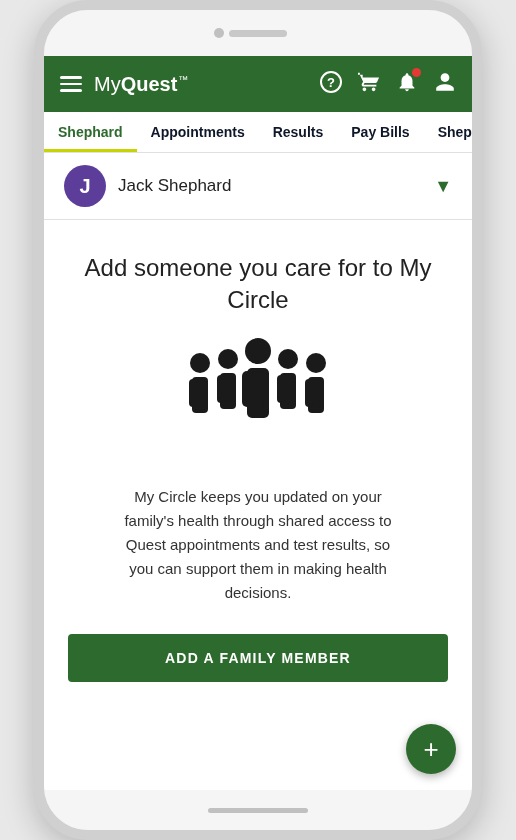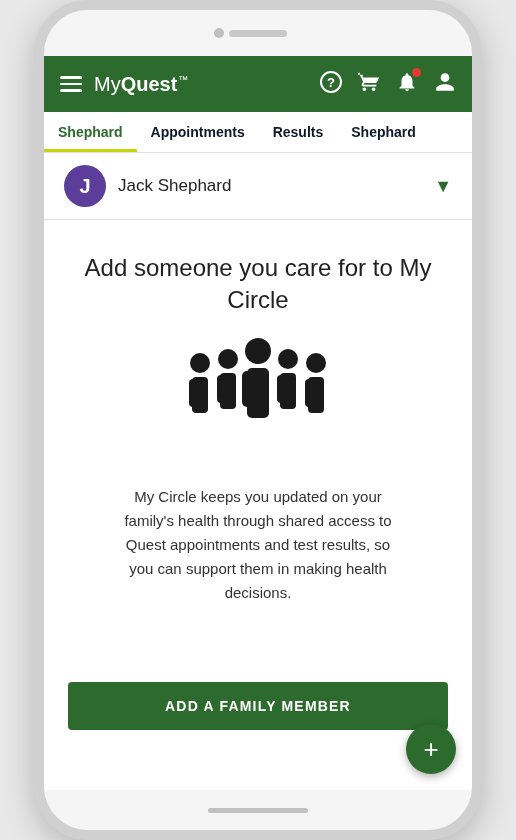--- a/index.html
+++ b/index.html
@@ -227,21 +227,20 @@
       color: #fff;
       border: none;
       border-radius: 4px;
       padding: 16px 24px;
       font-size: 14px;
       font-weight: 700;
       letter-spacing: 1.2px;
       cursor: pointer;
       width: 100%;
       text-align: center;
-      margin-top: 48px;
     }
 
     
     .fab-btn {
       position: absolute;
       bottom: 16px;
       right: 16px;
       width: 50px;
       height: 50px;
       background: #2d6a2d;
@@ -318,20 +317,21 @@
             <path d="M12 12c2.7 0 4.8-2.1 4.8-4.8S14.7 2.4 12 2.4 7.2 4.5 7.2 7.2 9.3 12 12 12zm0 2.4c-3.2 0-9.6 1.6-9.6 4.8v2.4h19.2v-2.4c0-3.2-6.4-4.8-9.6-4.8z"></path>
           </svg>
         </div>
       </div>
     </div>
 
     <div class="nav-tabs">
       <div class="nav-tab active">Shephard</div>
       <div class="nav-tab">Appointments</div>
       <div class="nav-tab">Results</div>
+      <div class="nav-tab">Pay Bills</div>
       <div class="nav-tab">Shephard</div>
     </div>
 
     <div class="user-selector">
       <div class="user-avatar">J</div>
       <div class="user-name">Jack Shephard</div>
       <div class="dropdown-arrow">▼</div>
     </div>
 
     <div class="main-content">

